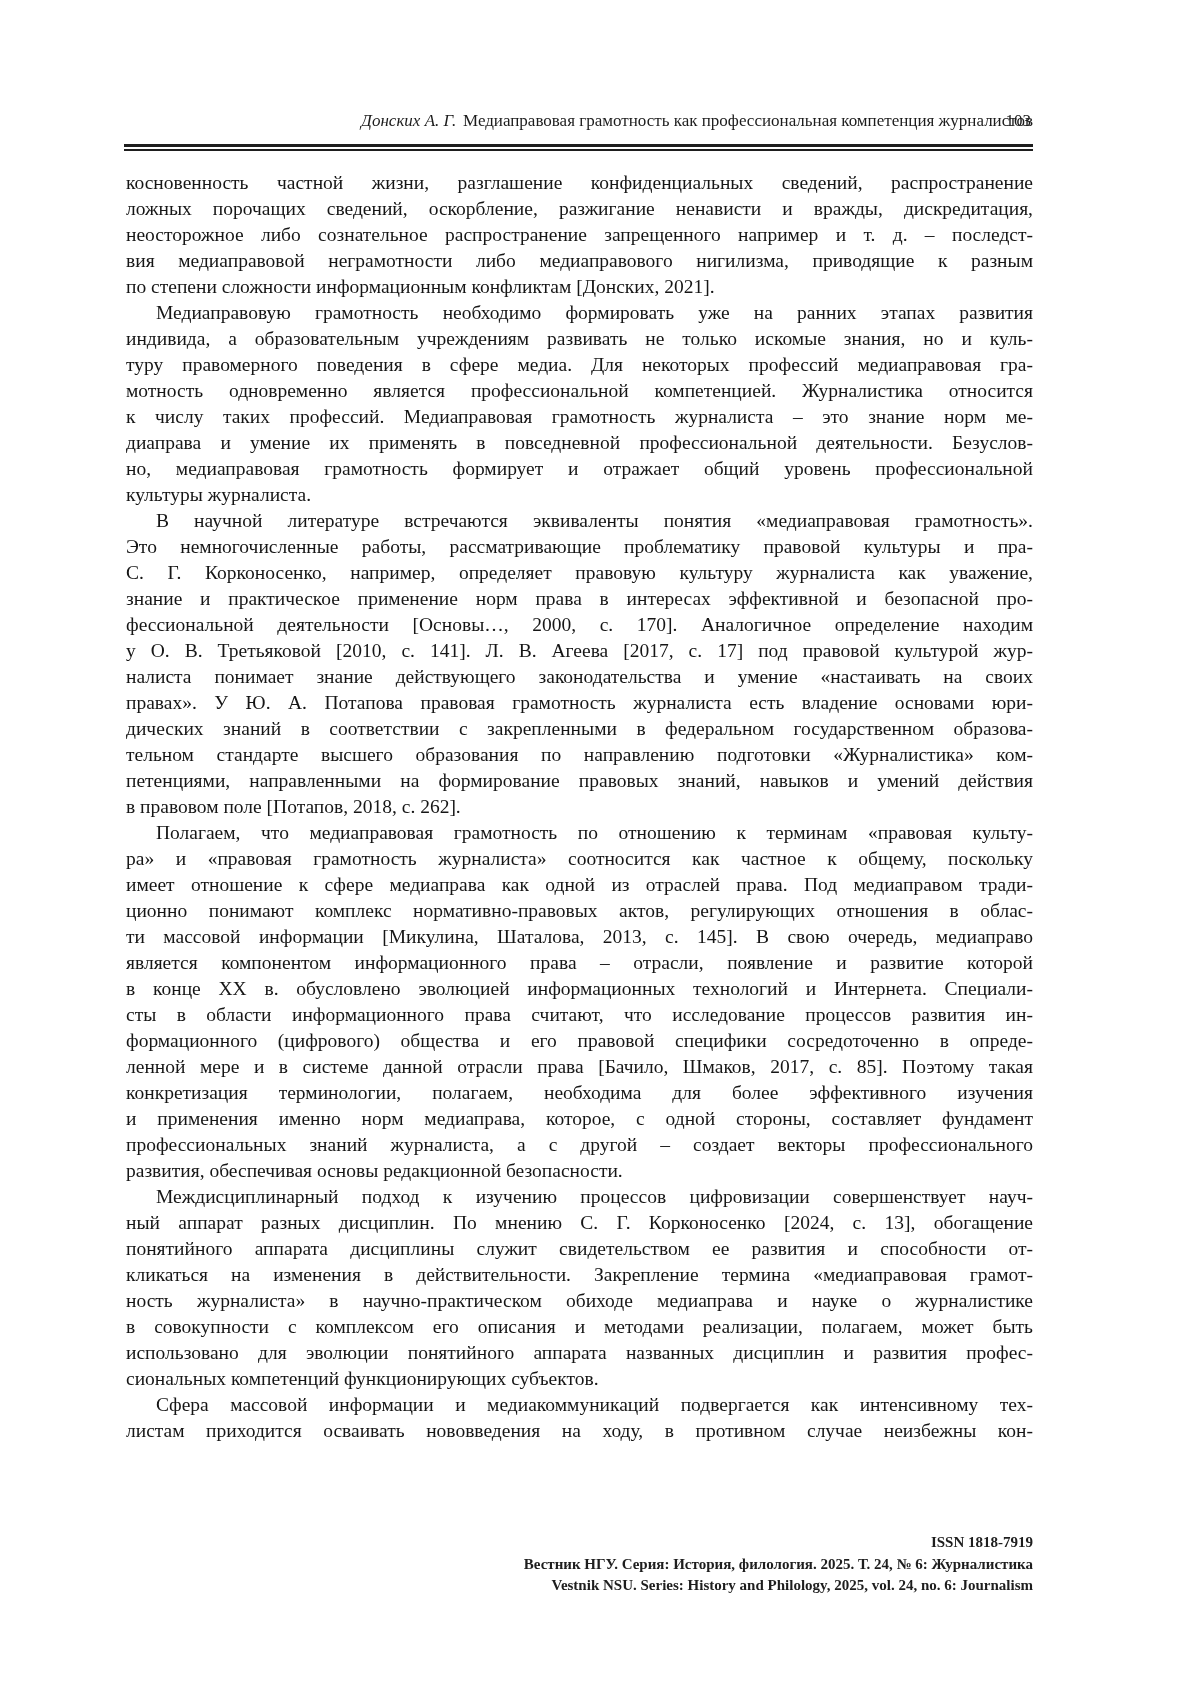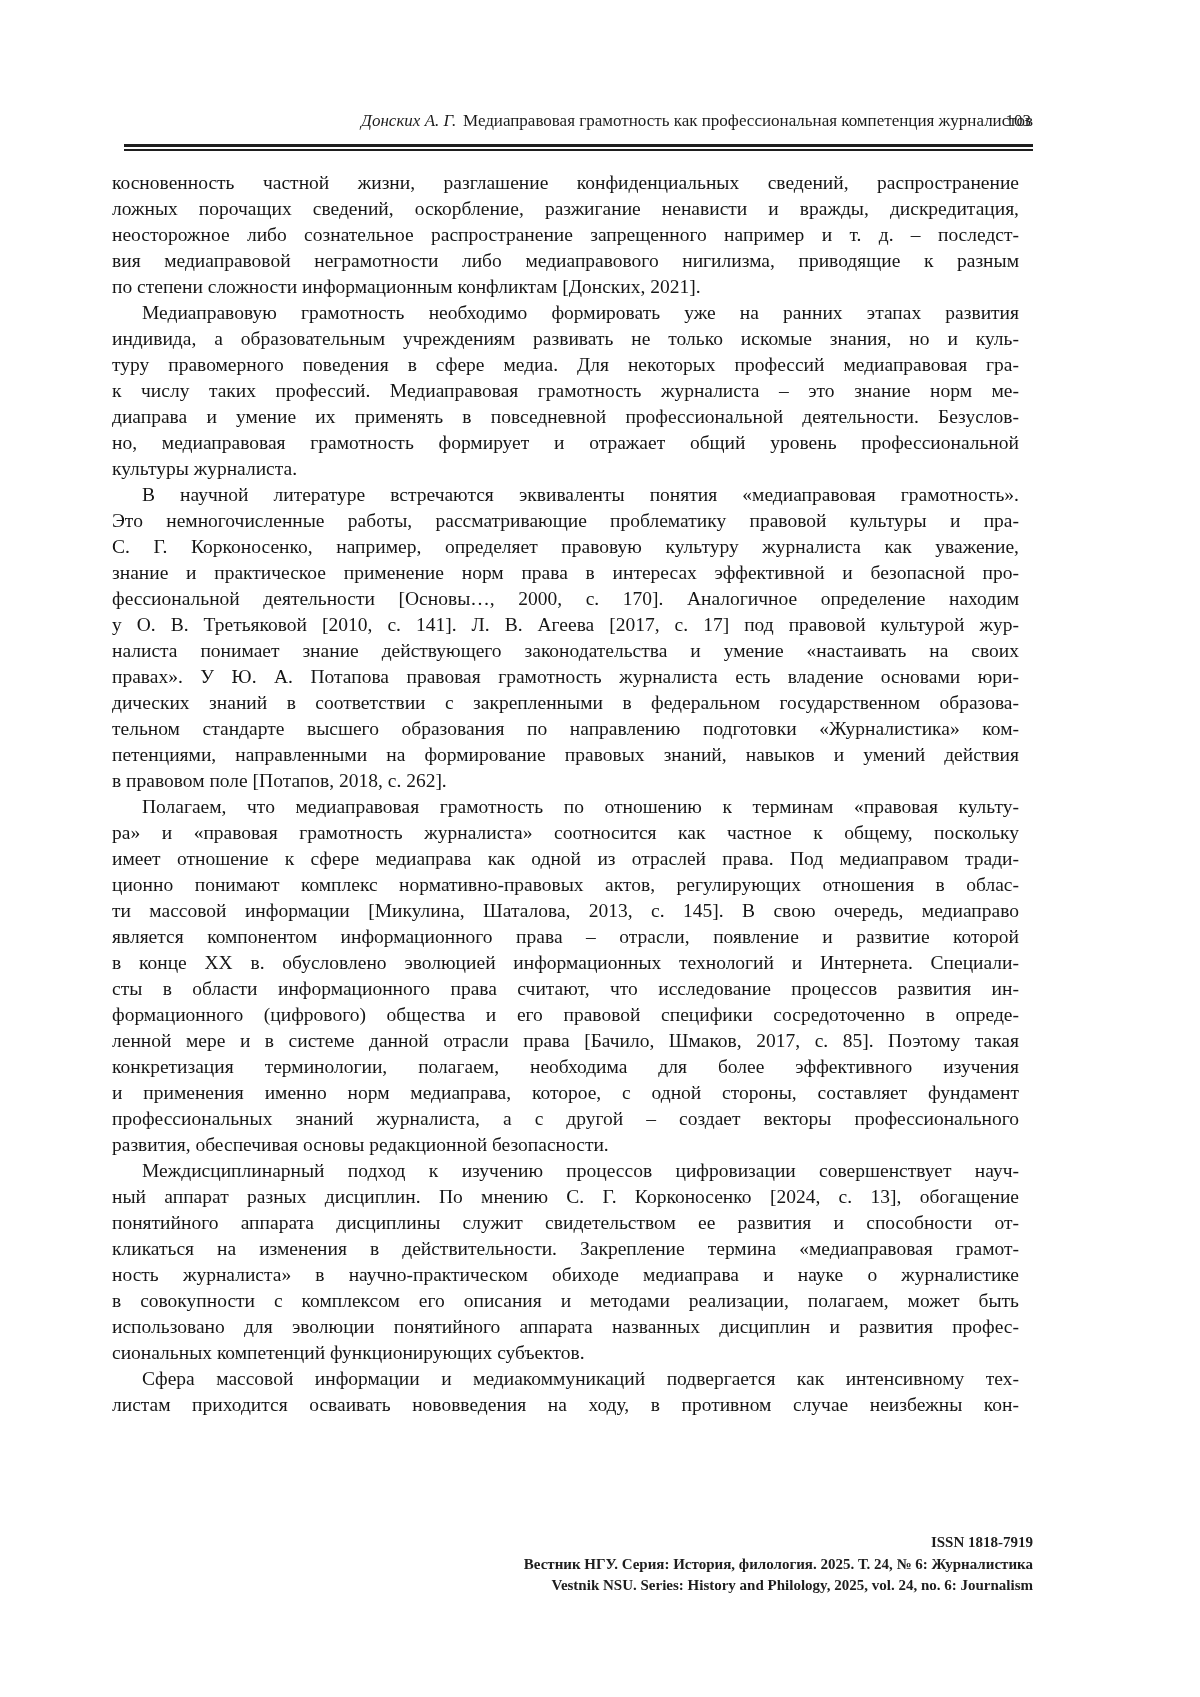--- a/index.html
+++ b/index.html
@@ -38,21 +38,21 @@
     left: 124px;
     top: 144px;
     width: 909px;
     height: 2px;
     border-top: 3px solid #1e1e1e;
     border-bottom: 2px solid #1e1e1e;
   }
   
   .article {
     position: absolute;
-    left: 112px;
+    left: 126px;
     top: 170px;
     width: 907px;
     font-size: 19.5px;
   }
   .article .line {
     line-height: 26px;
     text-align: justify;
     text-align-last: justify;
     -moz-text-align-last: justify;
   }
@@ -85,20 +85,21 @@
 
   <div class="article">
       <div class="line">косновенность частной жизни, разглашение конфиденциальных сведений, распространение</div>
       <div class="line">ложных порочащих сведений, оскорбление, разжигание ненависти и вражды, дискредитация,</div>
       <div class="line">неосторожное либо сознательное распространение запрещенного например и т. д. – последст-</div>
       <div class="line">вия медиаправовой неграмотности либо медиаправового нигилизма, приводящие к разным</div>
       <div class="line end">по степени сложности информационным конфликтам [Донских, 2021].</div>
       <div class="line indent">Медиаправовую грамотность необходимо формировать уже на ранних этапах развития</div>
       <div class="line">индивида, а образовательным учреждениям развивать не только искомые знания, но и куль-</div>
       <div class="line">туру правомерного поведения в сфере медиа. Для некоторых профессий медиаправовая гра-</div>
+      <div class="line">мотность одновременно является профессиональной компетенцией. Журналистика относится</div>
       <div class="line">к числу таких профессий. Медиаправовая грамотность журналиста – это знание норм ме-</div>
       <div class="line">диаправа и умение их применять в повседневной профессиональной деятельности. Безуслов-</div>
       <div class="line">но, медиаправовая грамотность формирует и отражает общий уровень профессиональной</div>
       <div class="line end">культуры журналиста.</div>
       <div class="line indent">В научной литературе встречаются эквиваленты понятия «медиаправовая грамотность».</div>
       <div class="line">Это немногочисленные работы, рассматривающие проблематику правовой культуры и пра-</div>
       <div class="line">С. Г. Корконосенко, например, определяет правовую культуру журналиста как уважение,</div>
       <div class="line">знание и практическое применение норм права в интересах эффективной и безопасной про-</div>
       <div class="line">фессиональной деятельности [Основы…, 2000, с. 170]. Аналогичное определение находим</div>
       <div class="line">у О. В. Третьяковой [2010, с. 141]. Л. В. Агеева [2017, с. 17] под правовой культурой жур-</div>

